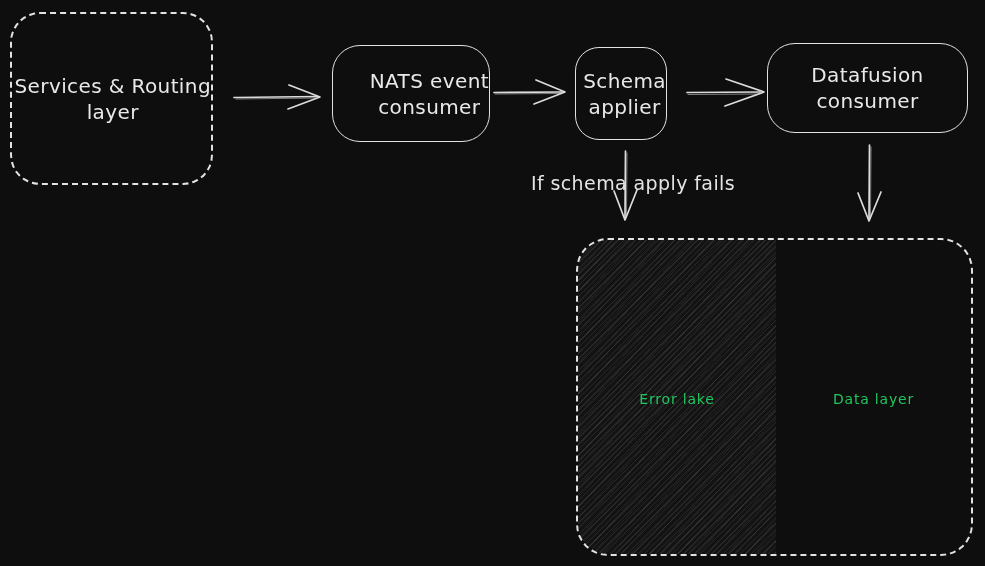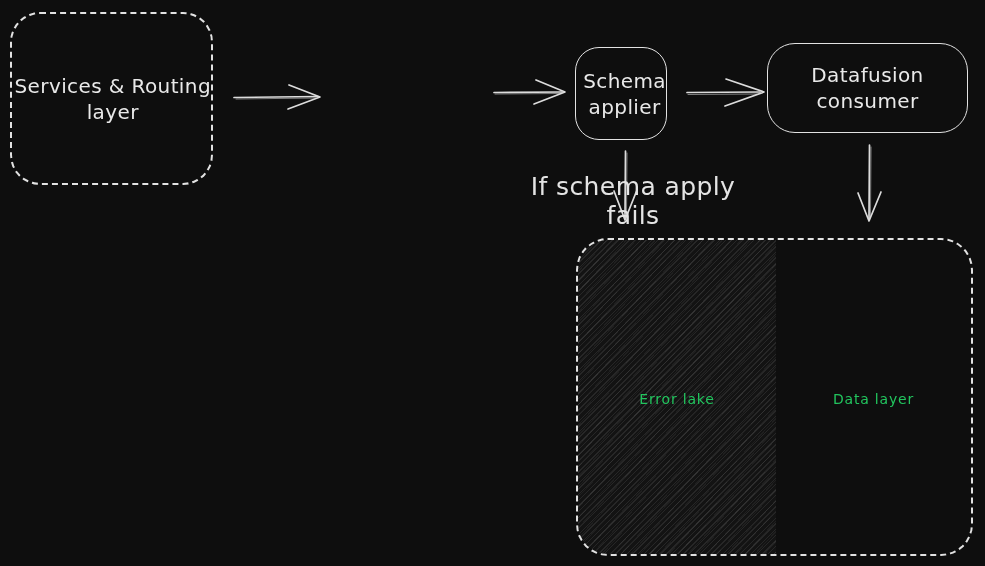--- a/index.html
+++ b/index.html
@@ -87,21 +87,21 @@
     color: #22c55e;
   }
   .lake-label.error { left: 0;     width: 198px; }
   .lake-label.data  { left: 198px; width: 195px; }
 
   .annotation {
     position: absolute;
     left: 523px; top: 172px;
     width: 220px;
     text-align: center;
-    font-size: 25px;
+    font-size: 19px;
     letter-spacing: 0.4px;
     color: #e4e4e4;
   }
 </style>
 </head>
 <body>
 
 <div class="canvas">
 
   <svg class="arrows-layer" viewBox="0 0 985 566" xmlns="http://www.w3.org/2000/svg">
@@ -135,20 +135,24 @@
       <path class="ghost" d="M871 147 L870.5 216"></path>
       <path d="M858 193 L869 221 L881 192"></path>
     </g>
   </svg>
 
   <div class="node dashed node-services">
     <span>Services &amp; Routing
 layer</span>
   </div>
 
+  <div class="node solid node-nats">
+    <span>NATS event
+consumer</span>
+  </div>
 
   <div class="node solid node-schema">
     <span>Schema
 applier</span>
   </div>
 
   <div class="node solid node-datafusion">
     <span>Datafusion consumer</span>
   </div>
 

